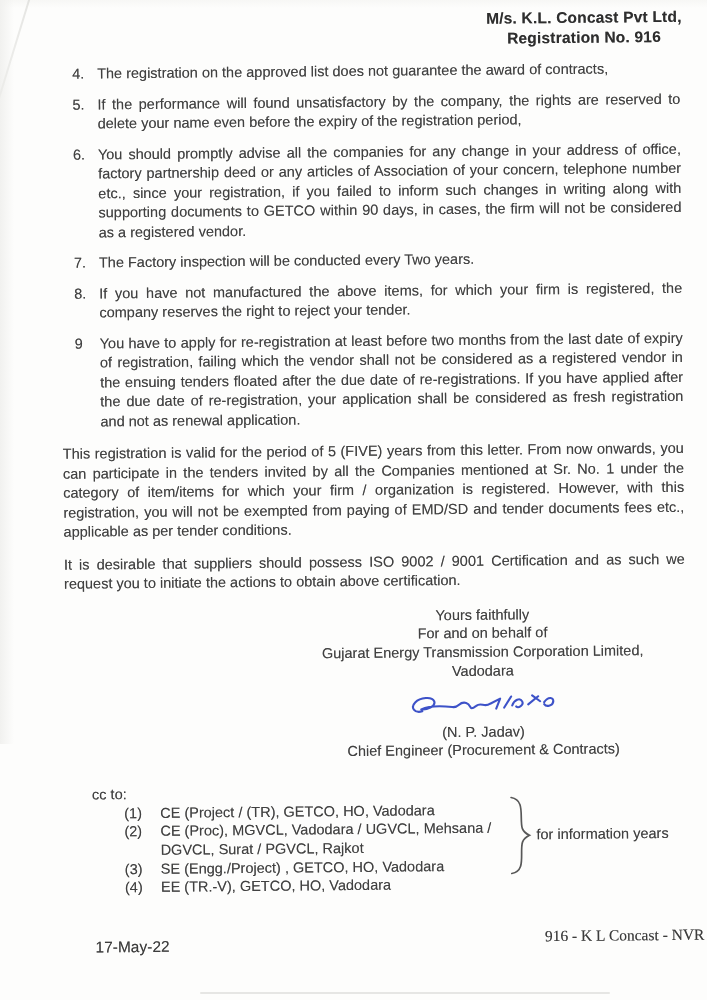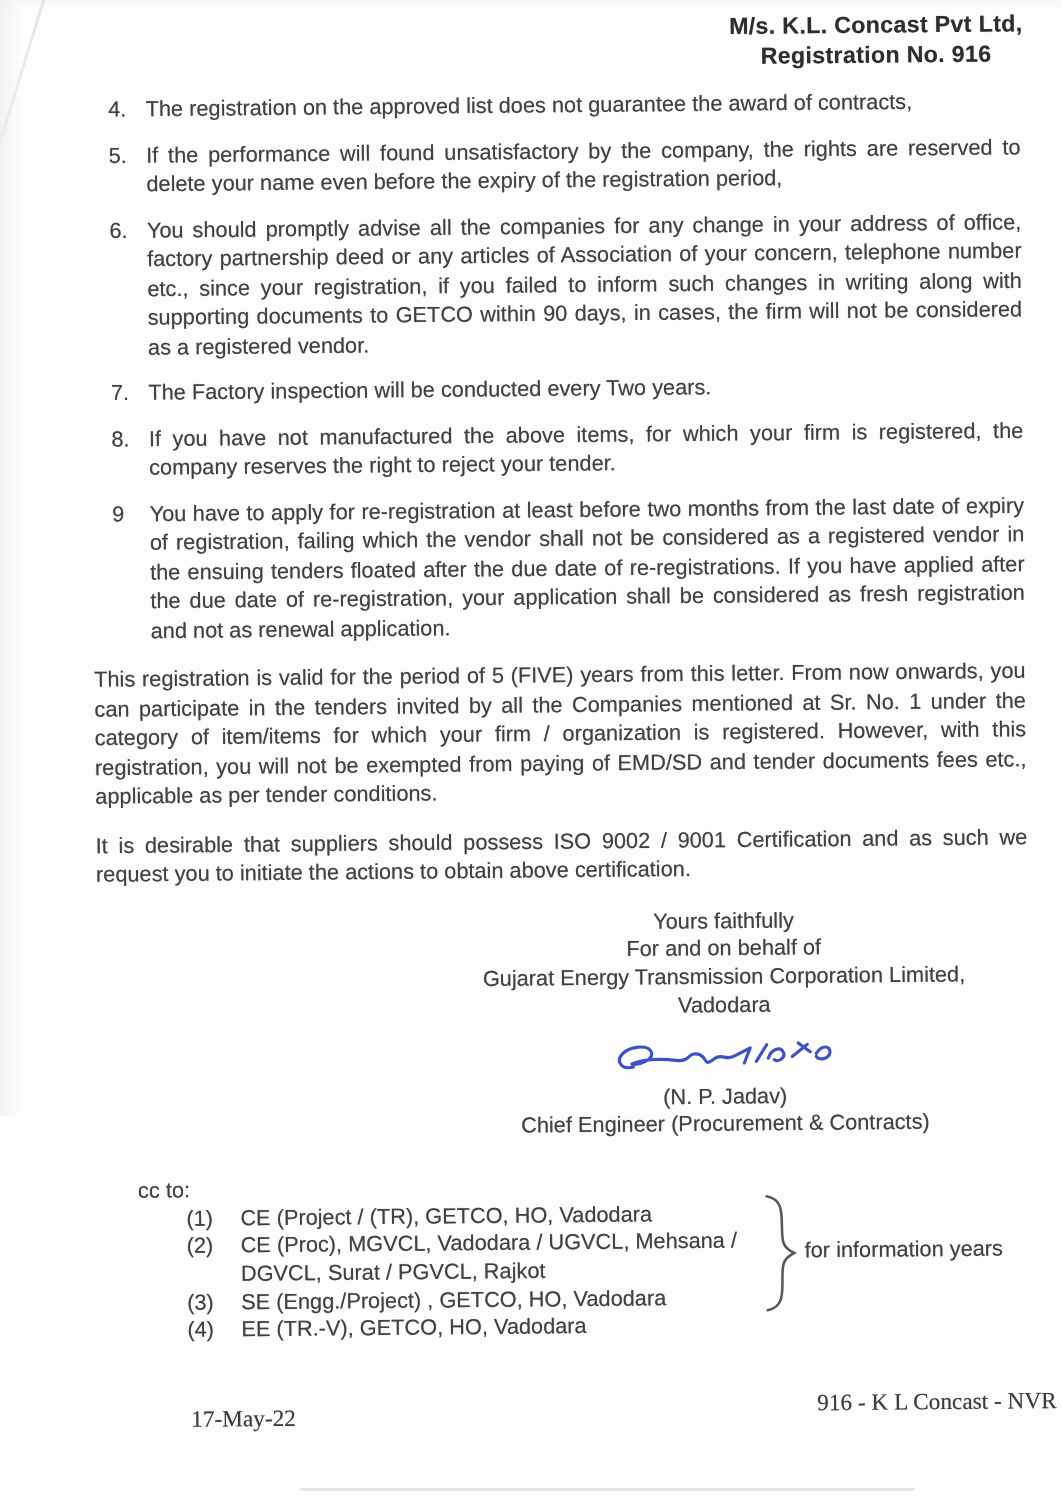--- a/index.html
+++ b/index.html
@@ -123,24 +123,23 @@
   .cc-note {
     position: absolute;
     left: 470px;
     top: 44px;
     white-space: nowrap;
   }
   .footer-date {
     position: absolute;
     left: 90px;
     top: 936px;
-    font-family: Liberation Serif, serif;
+    font-family: Liberation Sans, sans-serif;
     font-size: 15.5px;
     color: #3c3c3c;
-    margin-left: 32px;
   }
   .footer-ref {
     position: absolute;
     right: 8px;
     top: 929px;
     font-family: "Liberation Serif", serif;
     font-size: 15.5px;
     color: #3c3c3c;
   }
 </style>

